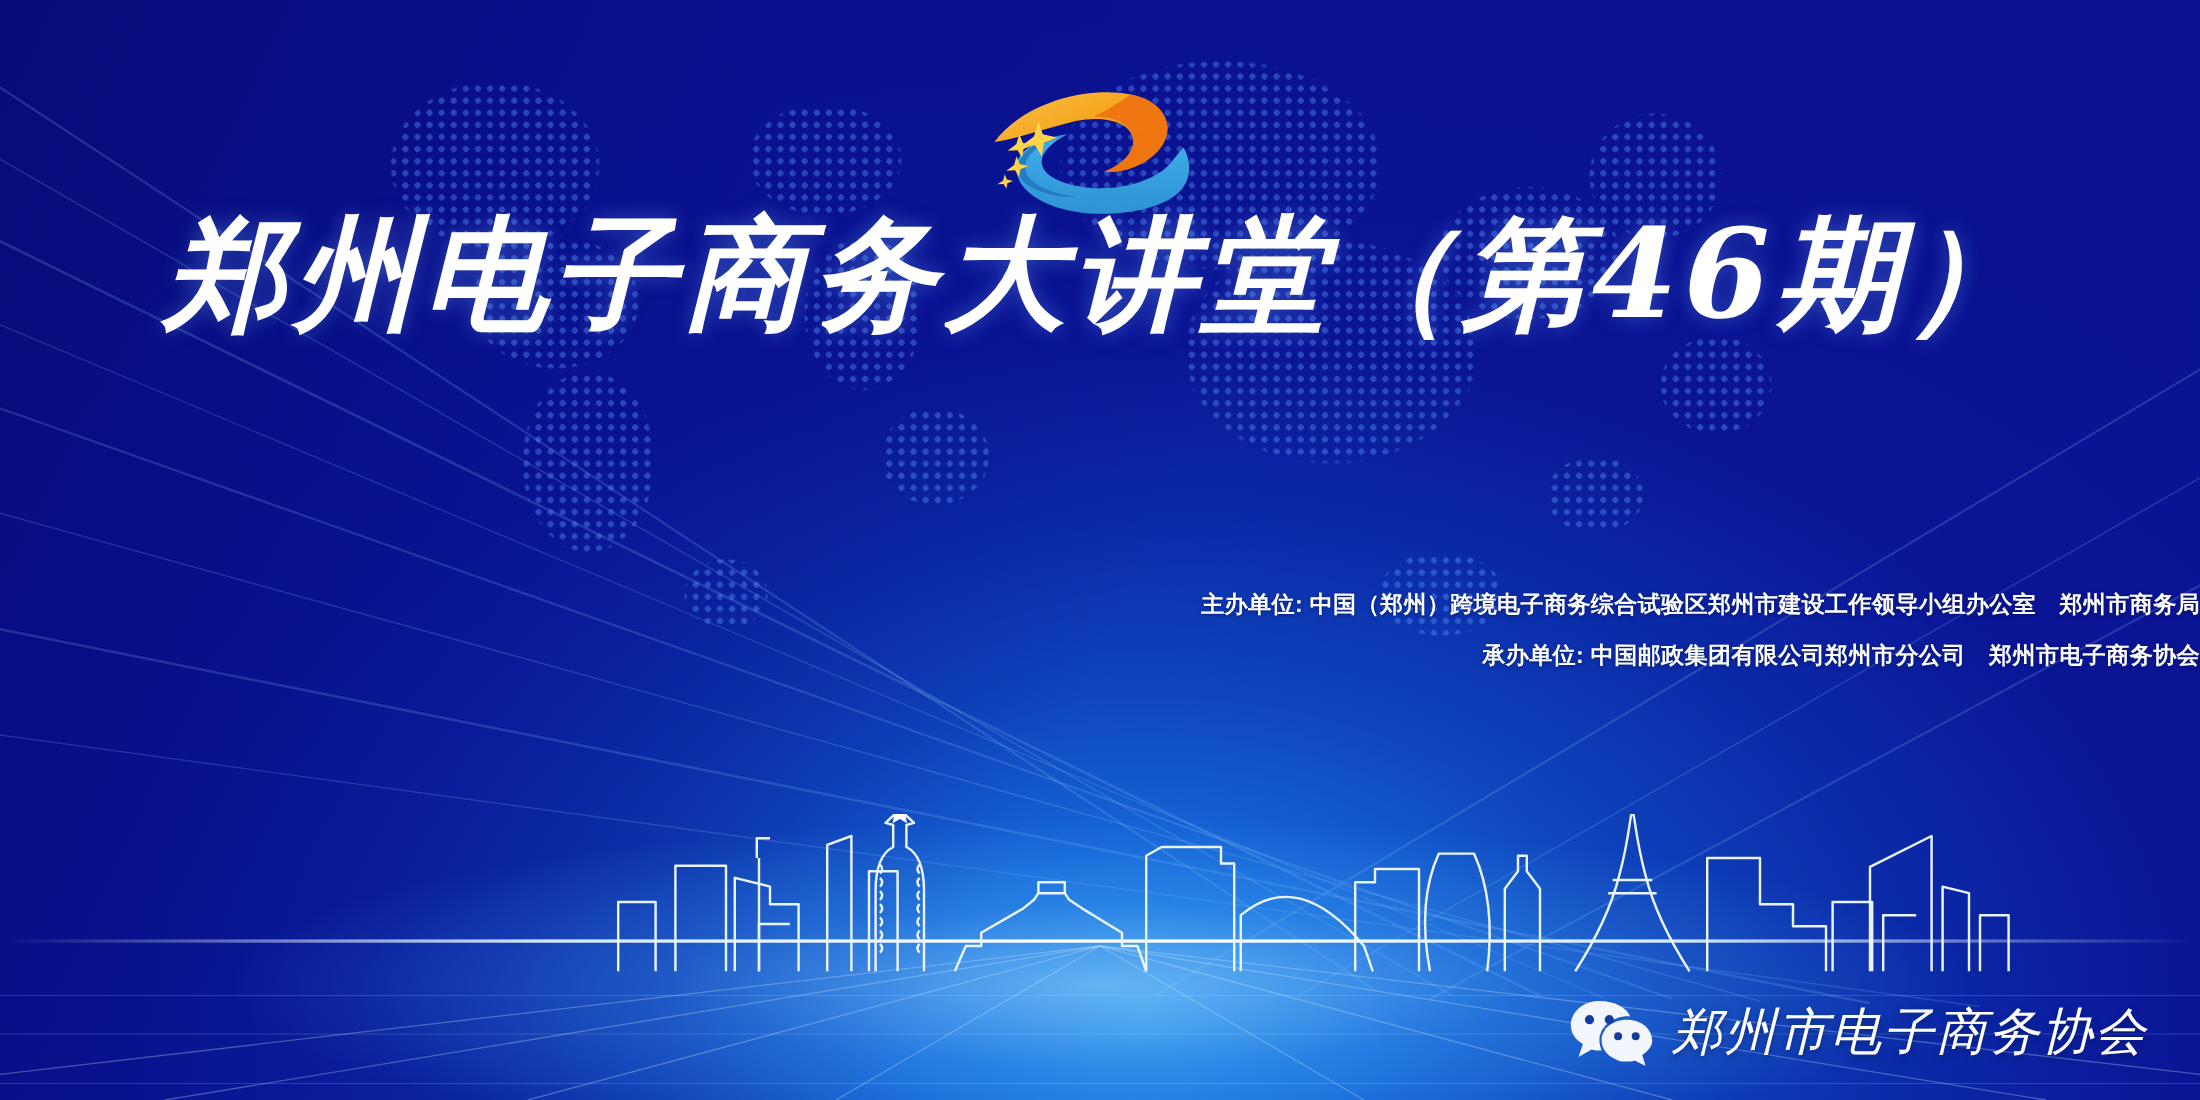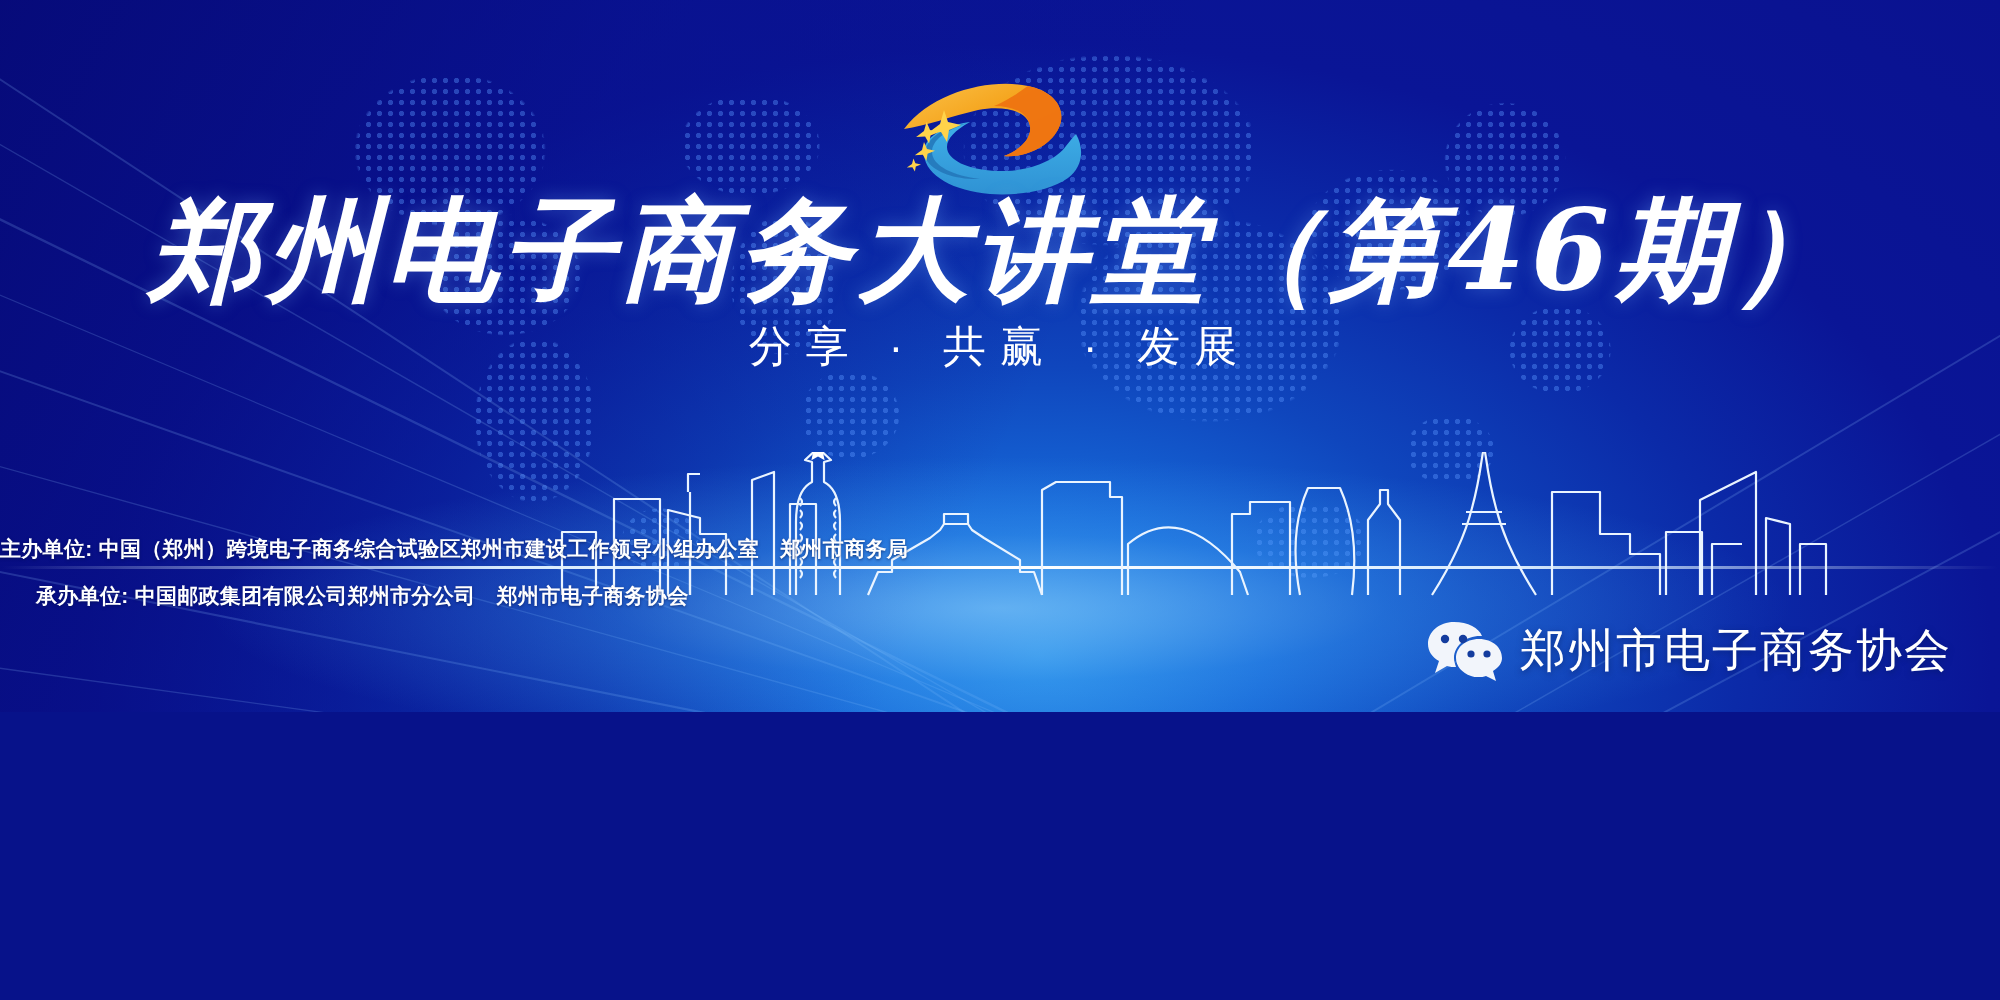--- a/index.html
+++ b/index.html
@@ -1,20 +1,20 @@
 <!DOCTYPE html>
 <html><head>
 <meta charset="utf-8">
 <style>
   html,body{margin:0;padding:0;background:#07128a;}
   body{font-family:"Liberation Sans","DejaVu Sans",sans-serif;}
 
   #stage{
     position:relative;
-    width:2000px;height:712px;
+    width:2000px;height:1000px;
     overflow:hidden;
     background:#0a149a;
   }
 
   
   .bg-base{
     position:absolute;inset:0;
     background:
       radial-gradient(ellipse 1400px 900px at 52% 92%, #2a8fe8 0%, #1668d8 16%, #0f46bd 32%, #0b2aa8 50%, #0a1596 68%, #0a1290 100%),
       linear-gradient(160deg,#0a1190 0%,#0b1496 40%,#0d23a8 70%,#0f3cba 100%);
@@ -99,35 +99,35 @@
     text-align:center;
     font-size:57px;font-weight:bold;letter-spacing:2px;
     white-space:nowrap;
     background:linear-gradient(180deg,#f6c12a 0%,#ffe9a0 28%,#f4bb22 52%,#d99b10 78%,#fbd34e 100%);
     -webkit-background-clip:text;background-clip:text;
     color:transparent;-webkit-text-fill-color:transparent;
     filter:drop-shadow(0 2px 3px rgba(0,20,80,.65));
   }
   .org-line{
     position:absolute;left:0;right:0;
-    text-align:left;color:#ffffff;
+    text-align:right;color:#ffffff;
     font-size:21px;font-weight:bold;letter-spacing:.3px;
     white-space:nowrap;
     text-shadow:0 1px 3px rgba(0,15,70,.6);
   }
   .org-1{top:535px;}
   .org-2{top:582px;padding-left:36px;}
 
   
   .skyline{position:absolute;left:0;bottom:0;width:2000px;height:260px;}
 
   
   .wechat{
     position:absolute;right:48px;bottom:30px;
-    display:flex;align-items:center;gap:16px;
+    display:flex;align-items:center;gap:16px;font-style:italic;
   }
   .wechat .wx-label{
     color:#fff;font-size:46px;font-weight:400;letter-spacing:2px;
     text-shadow:0 2px 6px rgba(0,25,90,.55);
     white-space:nowrap;
   }
 </style>
 </head>
 <body>
 
@@ -241,21 +241,20 @@
       <path d="M 88 51 C 66 58 52 68 52 80 C 52 94 74 104 100 107 C 78 108 56 101 48 90 C 40 78 50 62 72 55 C 78 53 83 52 88 51 Z" fill="#2376b8" opacity="0.85"></path>
 
       <path d="M 60 52 l 4 -14 4 12 13 3 -12 5 -2 12 -6 -10 -13 1 z" fill="#ffd34a"></path>
       <path d="M 44 59 l 2.6 -9 3.4 8 9 2 -8.5 3.5 -1.4 8 -4 -7 -9 .6 z" fill="#ffd34a"></path>
       <path d="M 42 78 l 2 -8 3 7 8 1.8 -7.4 3 -1.2 7 -3.6 -6 -8 .5 z" fill="#ffd34a"></path>
       <path d="M 32 92 l 1.4 -5.6 2 4.8 5.6 1.3 -5.2 2 -.9 5 -2.5 -4.3 -5.6 .4 z" fill="#ffd34a"></path>
     </svg>
   </div>
 
   <div class="calli">郑州电子商务大讲堂（第46期）</div>
-  <div class="subtitle">分享 · 共赢 · 发展</div>
   <div class="org-line org-1">主办单位: 中国（郑州）跨境电子商务综合试验区郑州市建设工作领导小组办公室　郑州市商务局</div>
   <div class="org-line org-2">承办单位: 中国邮政集团有限公司郑州市分公司　郑州市电子商务协会</div>
 
   <div class="wechat">
     <svg width="78" height="62" viewBox="0 0 78 62">
       <path d="M 28 2 C 13 2 2 12 2 24 C 2 31 6 37 13 41 L 9 53 L 21 46 C 24 47 27 47 30 47 C 29 44 28 41 28 38 C 28 25 41 15 56 16 C 53 8 42 2 28 2 Z" fill="#f2f5fb"></path>
       <circle cx="19" cy="19" r="4.2" fill="#143c9e"></circle>
       <circle cx="37" cy="19" r="4.2" fill="#143c9e"></circle>
       <path d="M 53 19 C 39 19 30 28 30 38 C 30 46 36 53 45 56 C 47 57 50 57 52 57 C 55 57 58 57 60 56 L 70 61 L 67 51 C 73 47 76 43 76 38 C 76 28 67 19 53 19 Z" fill="#f2f5fb"></path>
       <circle cx="45" cy="34" r="3.6" fill="#143c9e"></circle>

